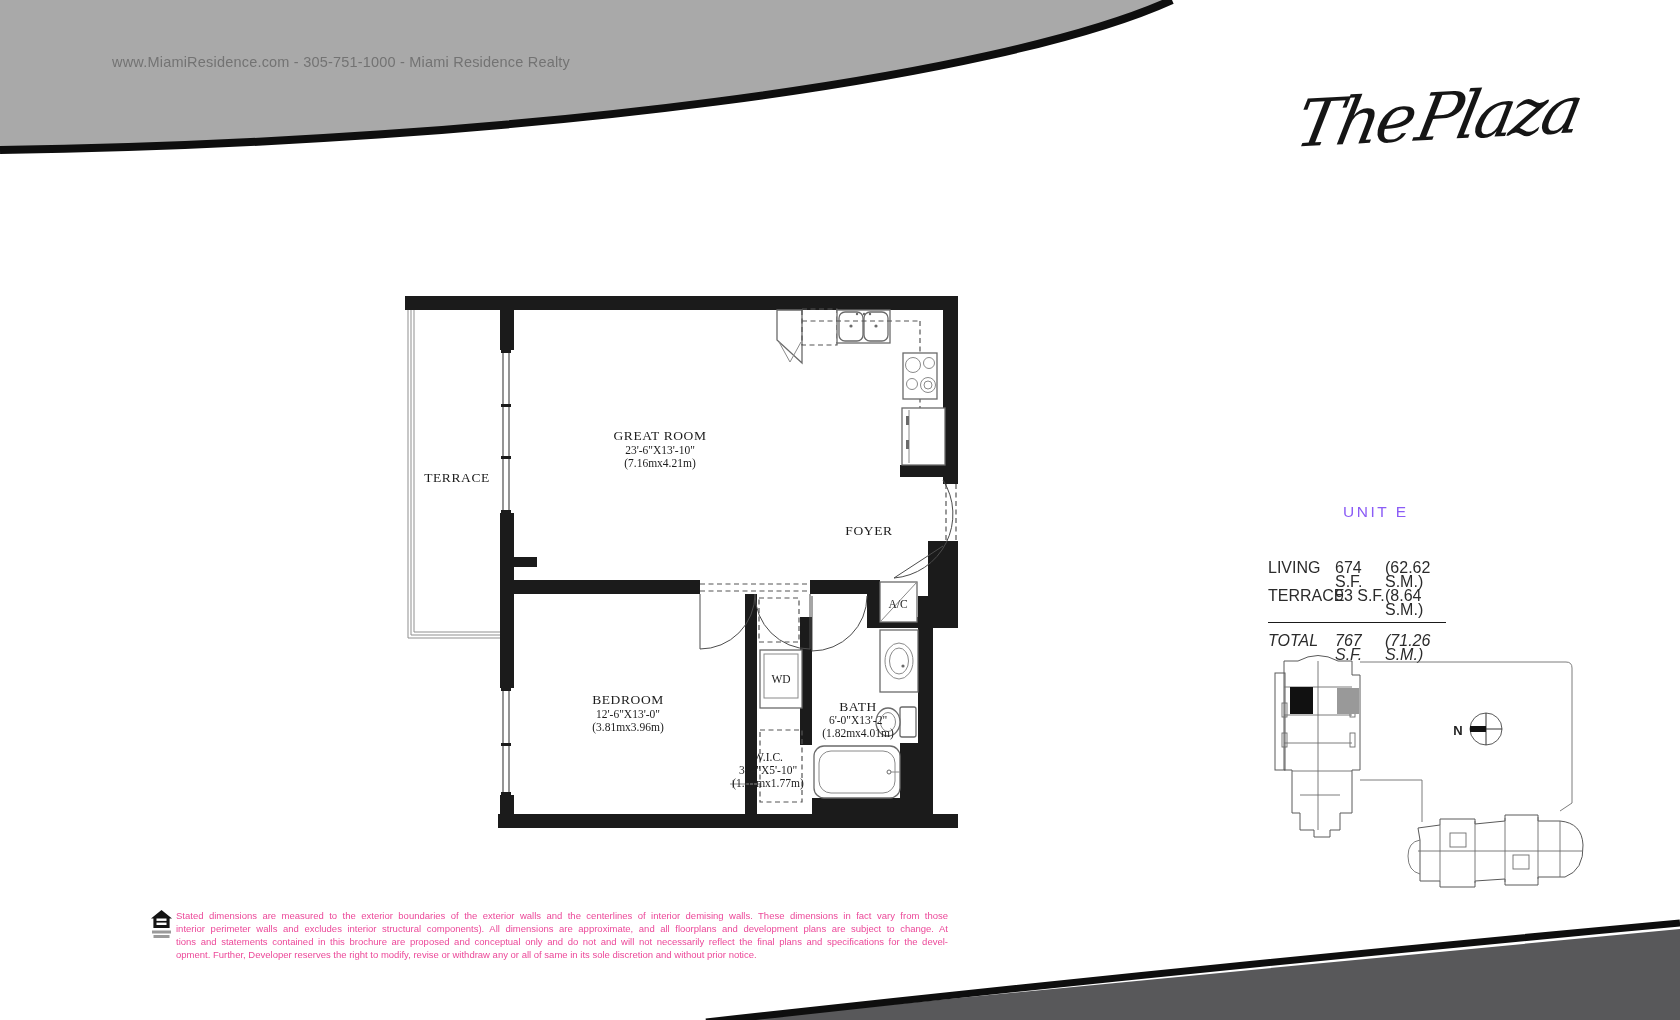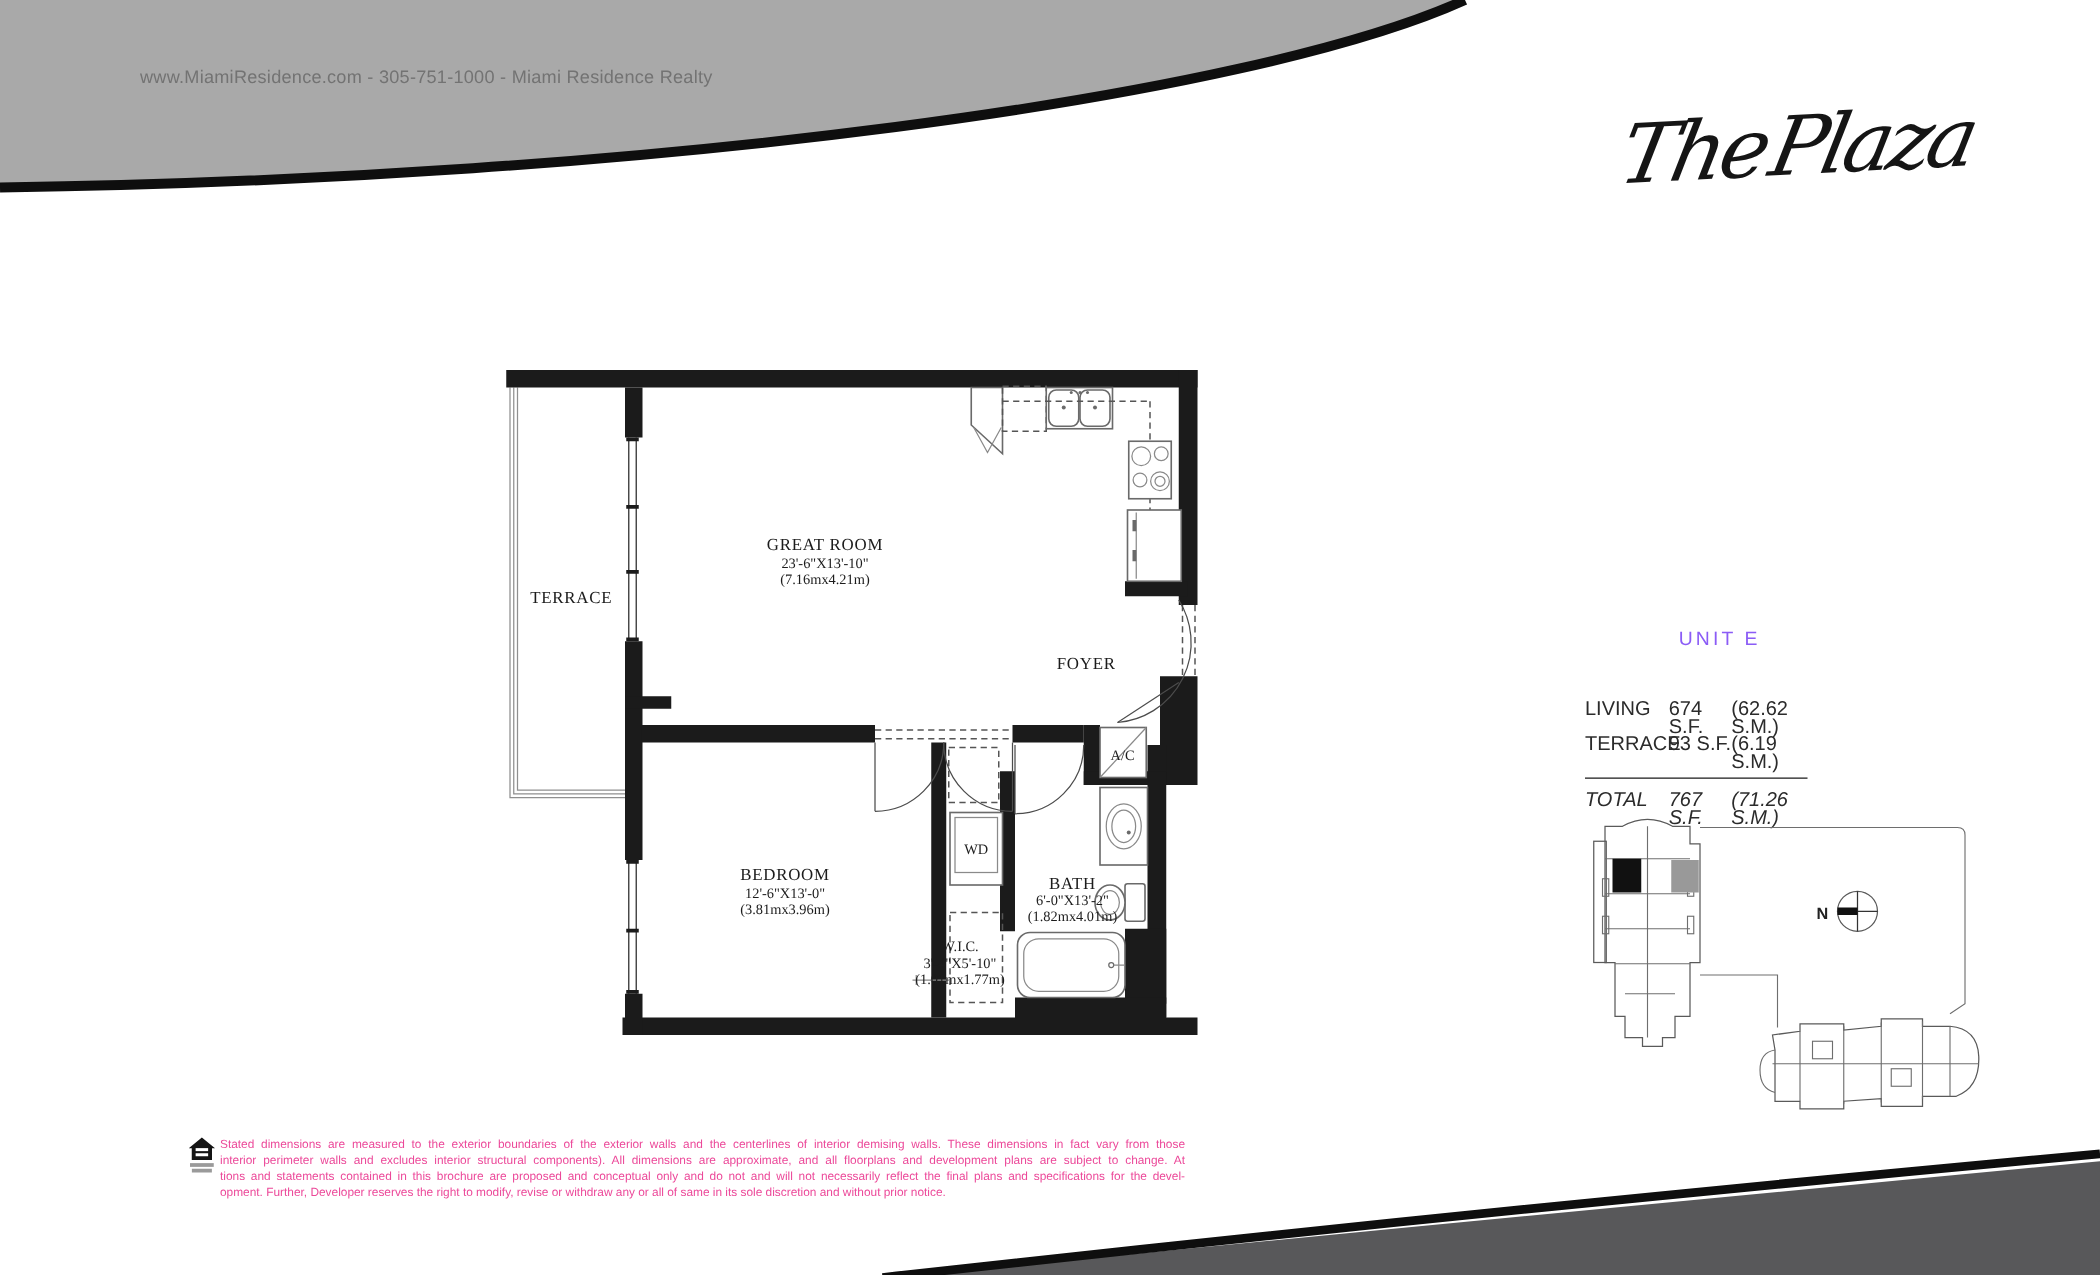--- a/index.html
+++ b/index.html
@@ -69,21 +69,21 @@
 
 <div id="unit-table" class="abs">
   <div class="urow">
     <span>LIVING</span>
     <span>674 S.F.</span>
     <span>(62.62 S.M.)</span>
   </div>
   <div class="urow">
     <span>TERRACE</span>
     <span>93 S.F.</span>
-    <span>(6.19 S.M.)</span>
+    <span>(8.64 S.M.)</span>
   </div>
   <div id="unit-divider"></div>
   <div class="urow" id="unit-total">
     <span>TOTAL</span>
     <span>767 S.F.</span>
     <span>(71.26 S.M.)</span>
   </div>
 </div>
 
 <svg class="abs" style="left:400px;top:288px;" width="565" height="545" viewBox="0 0 565 545">

